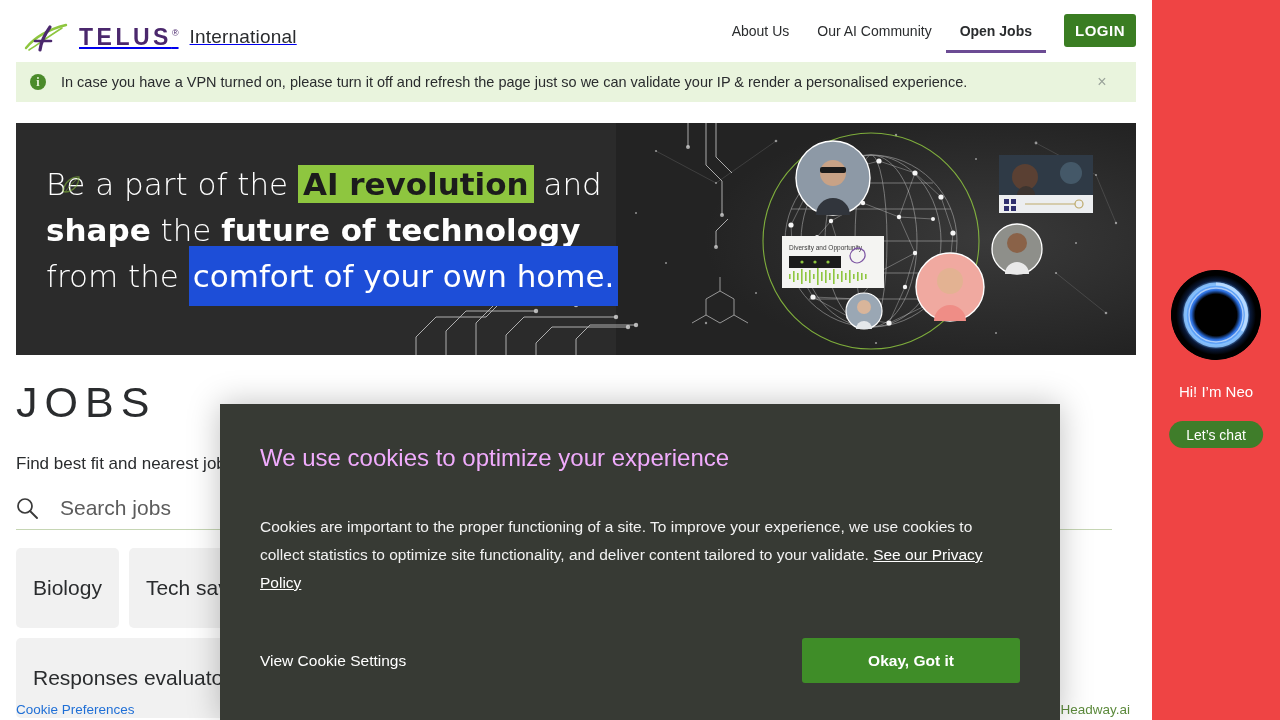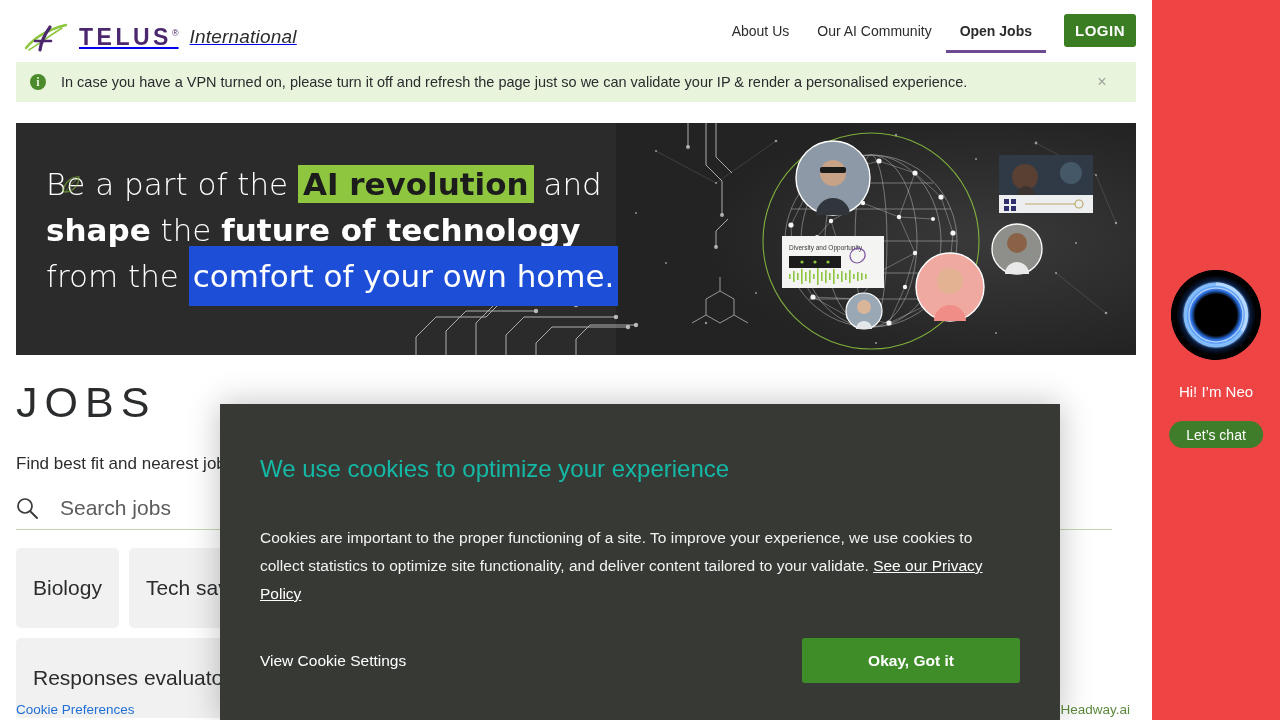--- a/index.html
+++ b/index.html
@@ -14,21 +14,21 @@
 
   
   #site { position: absolute; left: 0; top: 0; width: 1152px; height: 720px; background: #fff; overflow: hidden; }
 
   
   #header { position: relative; height: 62px; width: 1152px; background: #fff; }
   #logo-wrap { position: absolute; left: 24px; top: 22px; display: flex; align-items: center; gap: 9px; }
   .telus-mark { width: 46px; height: 30px; display:block; }
   .telus-word { font-size: 23px; font-weight: 700; letter-spacing: 3.5px; color: #4b286d; line-height: 1; position: relative; }
   .telus-word .reg { font-size: 9px; vertical-align: super; letter-spacing: 0; font-weight: 400; }
-  .intl-word { font-size: 19px; color: #2a2c2e; letter-spacing: 0.2px; margin-left: 2px; font-style: italic; }
+  .intl-word { font-size: 19px; color: #2a2c2e; letter-spacing: 0.2px; margin-left: 2px; }
 
   #nav { position: absolute; right: 16px; top: 14px; display: flex; align-items: center; gap: 0; }
   .nav-link {
     font-size: 14px; color: #2a2c2e; text-decoration: none;
     padding: 8px 14px; white-space: nowrap; cursor: pointer;
   }
   .nav-link.active { font-weight: 700; color: #2a2c2e; position: relative; }
   .nav-link.active .underline {
     position: absolute; left: 0px; right: 0px; bottom: -6px; height: 3px; background: #6c4b94;
   }
@@ -105,21 +105,21 @@
     color: #5c8a3c; cursor: pointer; text-decoration: none;
   }
   #footer-strip { position: absolute; left: 16px; right: 0; bottom: 0; height: 26px; }
 
   
   #cookie-modal {
     position: absolute; left: 220px; top: 404px; width: 840px; height: 316px;
     background: #373a34; color: #fff; z-index: 60; padding: 40px;
     box-shadow: 0 0 30px rgba(0,0,0,.25);
   }
-  #cookie-title { font-size: 24px; font-weight: 400; color: #14b8a6; line-height: 1.2; margin-top: 11px; }
+  #cookie-title { font-size: 24px; font-weight: 400; color: #f0abfc; line-height: 1.2; }
   #cookie-body { margin-top: 40px; font-size: 15.5px; line-height: 28px; color: #f2f2f2; }
   #privacy-link { color: #fff; text-decoration: underline; cursor: pointer; }
   #cookie-actions { position: absolute; left: 40px; right: 40px; bottom: 37px; display: flex; align-items: center; justify-content: space-between; }
   #cookie-settings {
     background: none; border: none; color: #fff; font-size: 15.5px; cursor: pointer;
     font-family: "Liberation Sans", sans-serif; padding: 0;
   }
   #cookie-accept {
     background: #3f8d28; color: #fff; border: none; font-size: 15.5px; font-weight: 600;
     width: 218px; height: 45px; border-radius: 3px; cursor: pointer;

